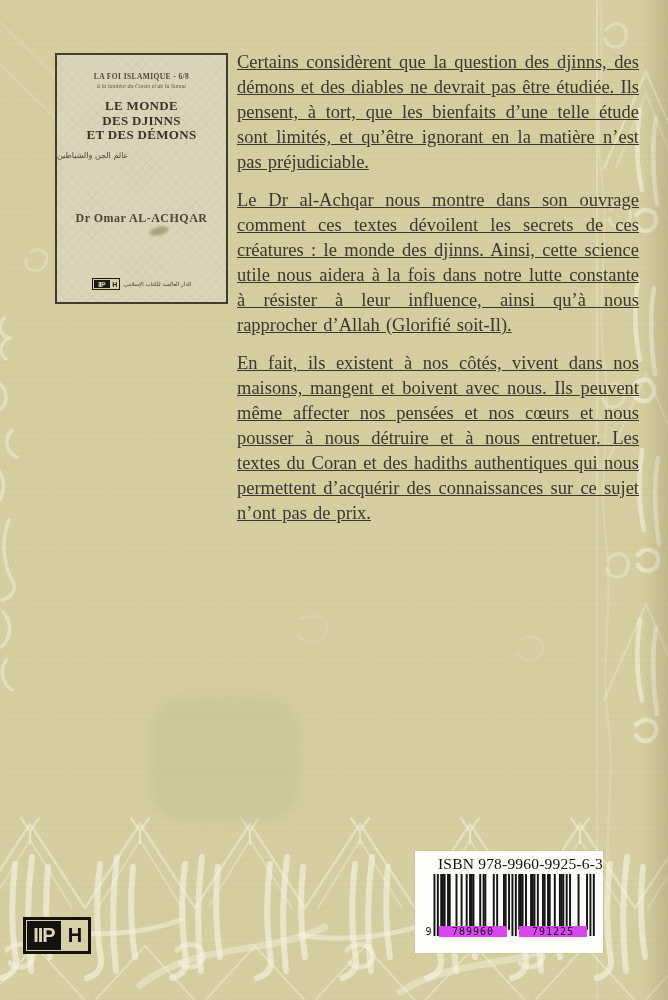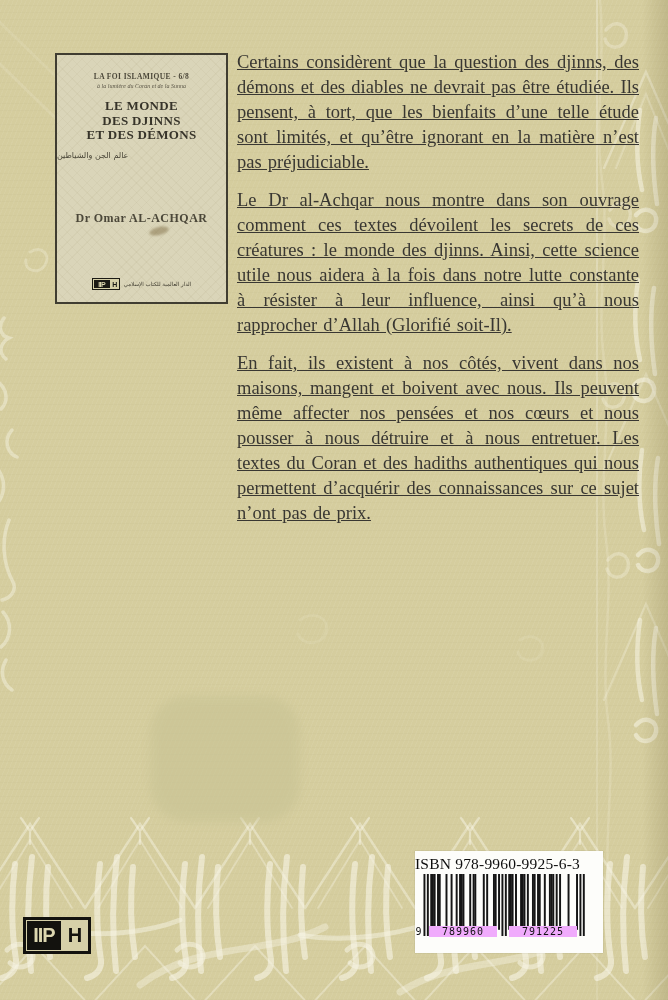--- a/index.html
+++ b/index.html
@@ -66,27 +66,27 @@
     font-size:18.5px; line-height:25px; color:#393732;
     text-align:justify; word-spacing:1.5px;text-decoration:underline;
   }
   .blurb p{margin:0 0 13px 0; padding:0;}
   .blurb .italic{font-style:italic;}
 
   
   .isbn-box{
     position:absolute; left:415px; top:851px; width:188px; height:102px;
     background:#fdfdfa; box-shadow:0 0 1px rgba(0,0,0,0.25);
-    display:flex; flex-direction:column; align-items:flex-start; box-sizing:border-box;
+    display:flex; flex-direction:column; align-items:flex-end; box-sizing:border-box;
   }
   .isbn-label{margin:4px 0 1px 0; font-size:15.5px; letter-spacing:.2px; color:#0e0e0e; white-space:nowrap;}
   .barcode-digits{position:relative; width:178px; height:13px; margin-top:-10px;}
   .barcode-digits span{
     position:absolute; top:0; font-family:"DejaVu Sans Mono", monospace;
-    font-size:10px; letter-spacing:1px; color:#111; background:#f0abfc; text-align:center;
+    font-size:10px; letter-spacing:1px; color:#111; background:#d946ef; text-align:center;
   }
   .bd-first{left:-2px; width:12px; background:transparent !important;}
   .bd-g1{left:14px; width:68px;}
   .bd-g2{left:94px; width:68px;}
 
   
   .iiph-logo{
     position:absolute; left:23px; top:917px; width:68px; height:37px;
     background:#13120e; padding:3px; box-sizing:border-box; display:flex;
   }

